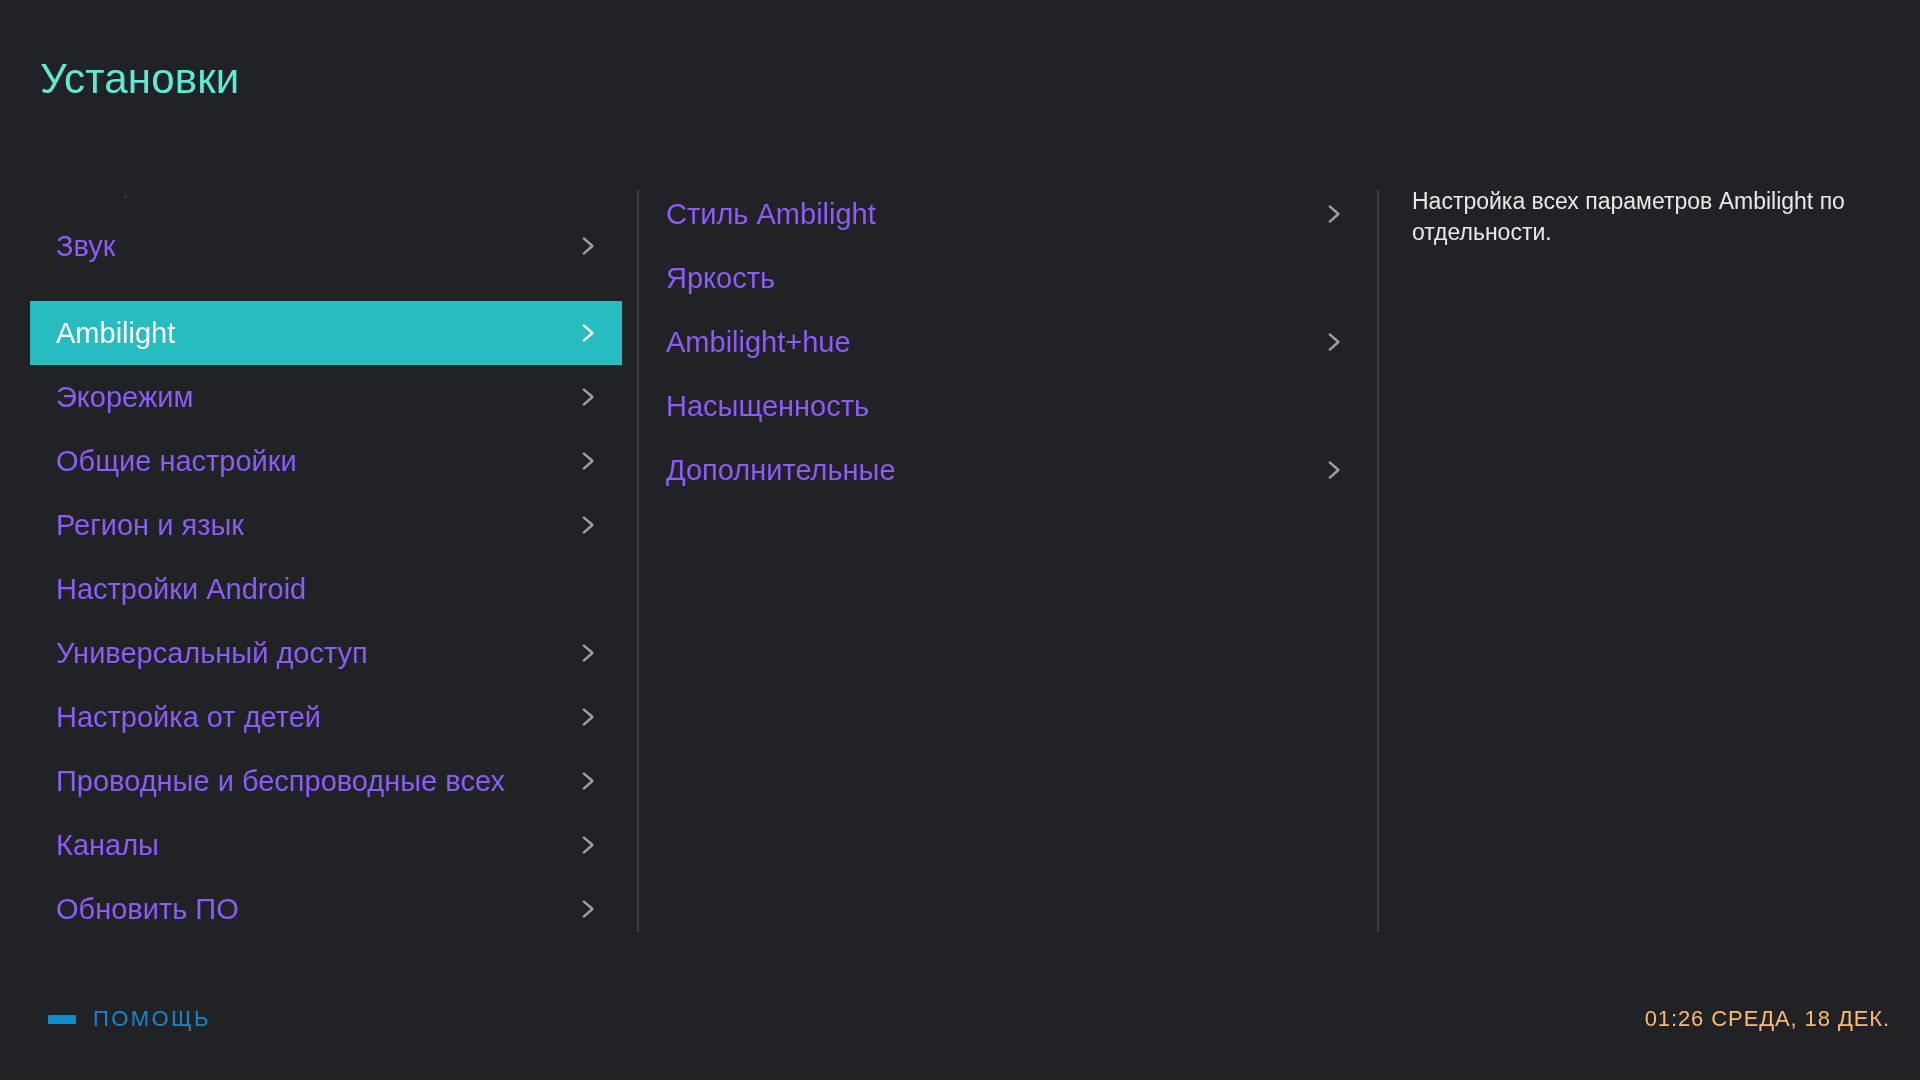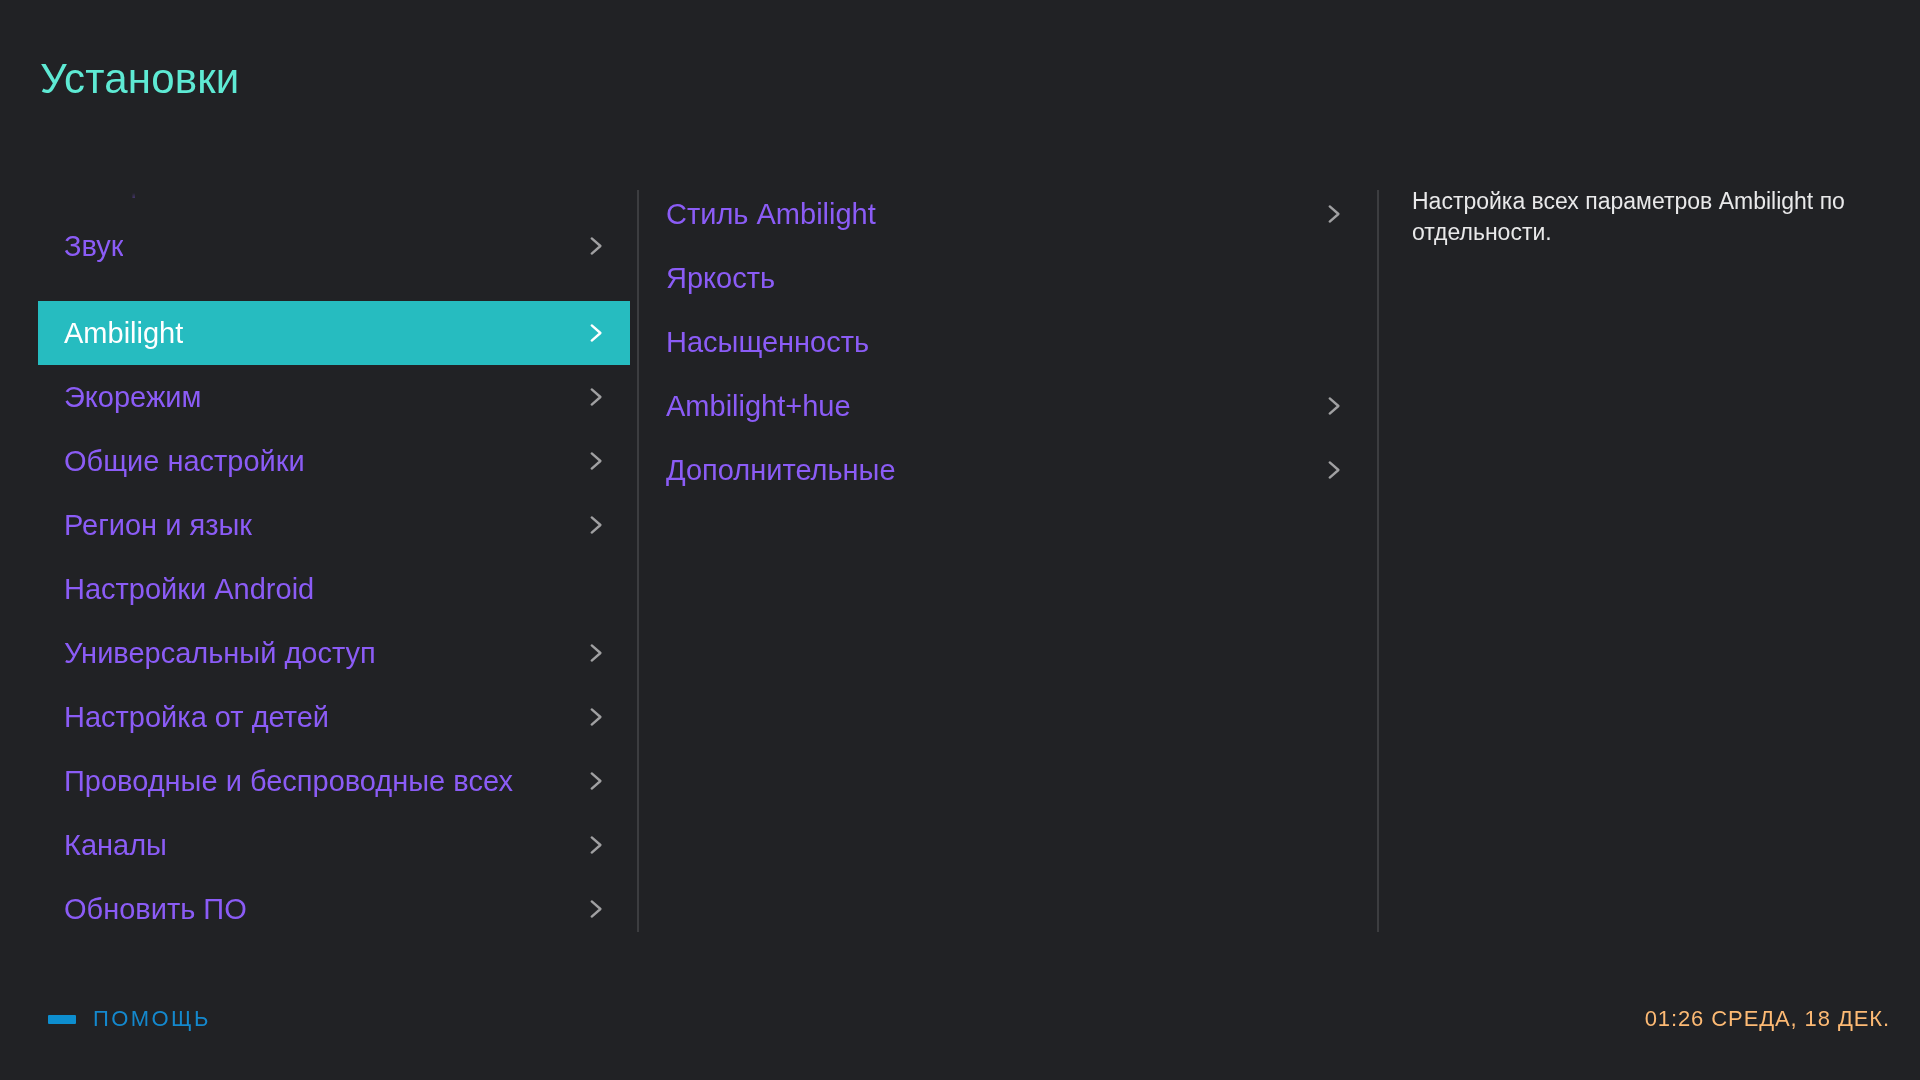--- a/index.html
+++ b/index.html
@@ -28,21 +28,21 @@
   
   #columns {
     position:absolute;
     left:0; top:182px;
     width:1920px; height:760px;
   }
 
   
   #col-1 {
     position:absolute;
-    left:38px; top:0;
+    left:30px; top:0;
     width:592px; height:745px;
     overflow:hidden;
   }
   #col-1-scroll {
     position:absolute;
     left:0; top:-32px;     
     width:592px;
   }
   .row {
     position:relative;
@@ -274,30 +274,30 @@
         </div>
         <div class="row">
           <span class="label">Яркость</span>
           <span class="chev hidden">
             <svg viewBox="0 0 24 24" width="26" height="26">
               <polyline points="9,5 17,12 9,19" stroke-linecap="round" stroke-linejoin="round"></polyline>
             </svg>
           </span>
         </div>
         <div class="row">
+          <span class="label">Ambilight+hue</span>
+          <span class="chev">
+            <svg viewBox="0 0 24 24" width="26" height="26">
+              <polyline points="9,5 17,12 9,19" stroke-linecap="round" stroke-linejoin="round"></polyline>
+            </svg>
+          </span>
+        </div>
+        <div class="row">
           <span class="label">Насыщенность</span>
           <span class="chev hidden">
-            <svg viewBox="0 0 24 24" width="26" height="26">
-              <polyline points="9,5 17,12 9,19" stroke-linecap="round" stroke-linejoin="round"></polyline>
-            </svg>
-          </span>
-        </div>
-        <div class="row">
-          <span class="label">Ambilight+hue</span>
-          <span class="chev">
             <svg viewBox="0 0 24 24" width="26" height="26">
               <polyline points="9,5 17,12 9,19" stroke-linecap="round" stroke-linejoin="round"></polyline>
             </svg>
           </span>
         </div>
         <div class="row">
           <span class="label">Дополнительные</span>
           <span class="chev">
             <svg viewBox="0 0 24 24" width="26" height="26">
               <polyline points="9,5 17,12 9,19" stroke-linecap="round" stroke-linejoin="round"></polyline>

